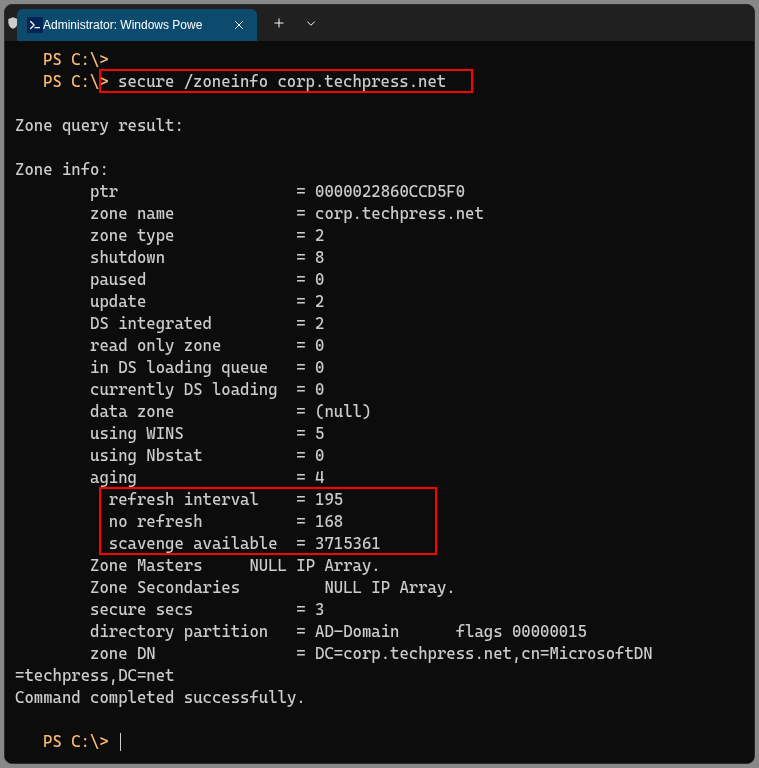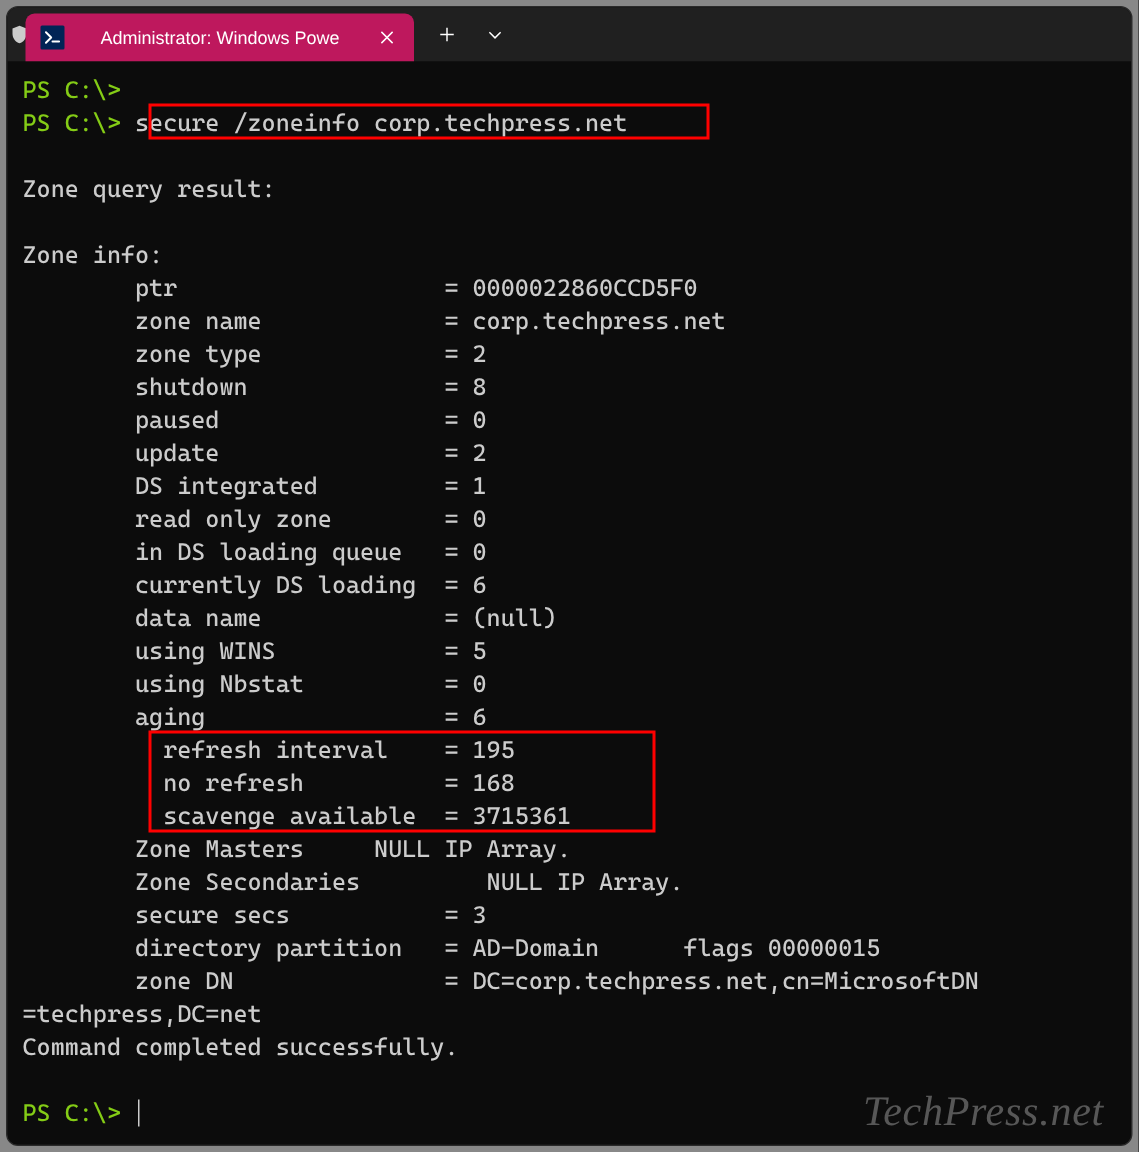--- a/index.html
+++ b/index.html
@@ -34,24 +34,24 @@
       align-items: stretch;
     }
     .titlebar-left {
       width: 8px;
       display: flex;
       align-items: center;
       justify-content: center;
       padding-left: 8px;
     }
     .tab {
-      background: #be185d;
-      display: flex;
-      align-items: center;
-      gap: 24px;
+      background: #0c4a6e;
+      display: flex;
+      align-items: center;
+      gap: 0;
       padding: 0 10px;
       border-top-left-radius: 6px;
       border-top-right-radius: 6px;
       margin-top: 4px;
       margin-left: 4px;
       min-width: 240px;
       height: 32px;
     }
     .tab-icon {
       width: 16px;
@@ -104,21 +104,22 @@
       color: #cccccc;
       font-size: 16px;
       line-height: 22px;
       padding: 8px 10px;
       white-space: pre;
       position: relative;
       font-family: Consolas, 'Cascadia Mono', monospace;
       overflow: hidden;
     }
     .prompt {
-      color: #84cc16;
+      color: #fdba74;
+      margin-left: 28px;
     }
     .box1 {
       position: absolute;
       left: 94px;
       top: 28px;
       width: 374px;
       height: 24px;
       border: 2px solid #ff0000;
       pointer-events: none;
     }
@@ -203,37 +204,36 @@
 
 <span>Zone query result:</span>
 
 <span>Zone info:</span>
 <span>        ptr                   = 0000022860CCD5F0</span>
 <span>        zone name             = corp.techpress.net</span>
 <span>        zone type             = 2</span>
 <span>        shutdown              = 8</span>
 <span>        paused                = 0</span>
 <span>        update                = 2</span>
-<span>        DS integrated         = 1</span>
+<span>        DS integrated         = 2</span>
 <span>        read only zone        = 0</span>
 <span>        in DS loading queue   = 0</span>
-<span>        currently DS loading  = 6</span>
-<span>        data name             = (null)</span>
+<span>        currently DS loading  = 0</span>
+<span>        data zone             = (null)</span>
 <span>        using WINS            = 5</span>
 <span>        using Nbstat          = 0</span>
-<span>        aging                 = 6</span>
+<span>        aging                 = 4</span>
 <span>          refresh interval    = 195</span>
 <span>          no refresh          = 168</span>
 <span>          scavenge available  = 3715361</span>
 <span>        Zone Masters     NULL IP Array.</span>
 <span>        Zone Secondaries         NULL IP Array.</span>
 <span>        secure secs           = 3</span>
 <span>        directory partition   = AD-Domain      flags 00000015</span>
 <span>        zone DN               = DC=corp.techpress.net,cn=MicrosoftDN</span>
 <span>=techpress,DC=net</span>
 <span>Command completed successfully.</span>
 
 <span class="prompt">PS C:\&gt; </span><span class="cursor"></span>
     <div class="box1"></div>
     <div class="box2"></div>
-    <div class="watermark">TechPress.net</div>
   </div>
 </div>
 
 </body></html>

